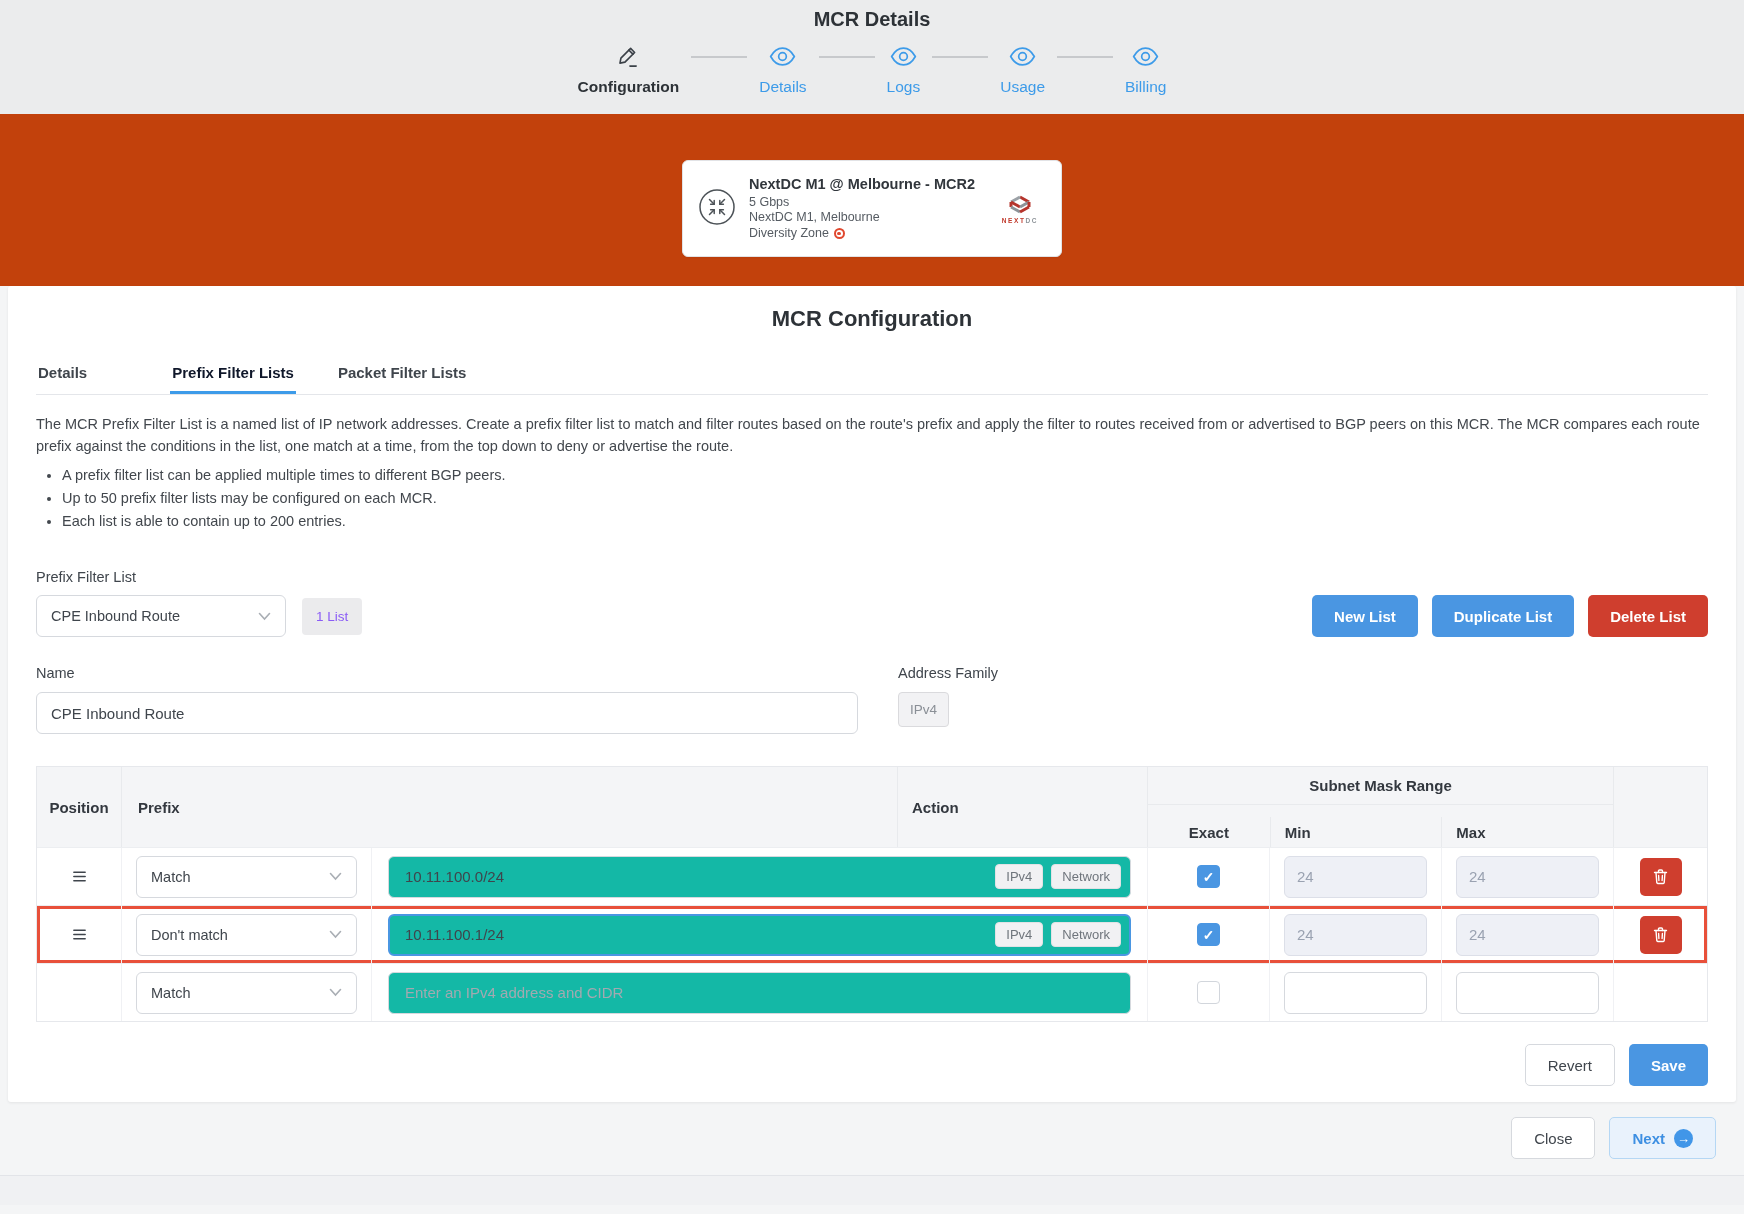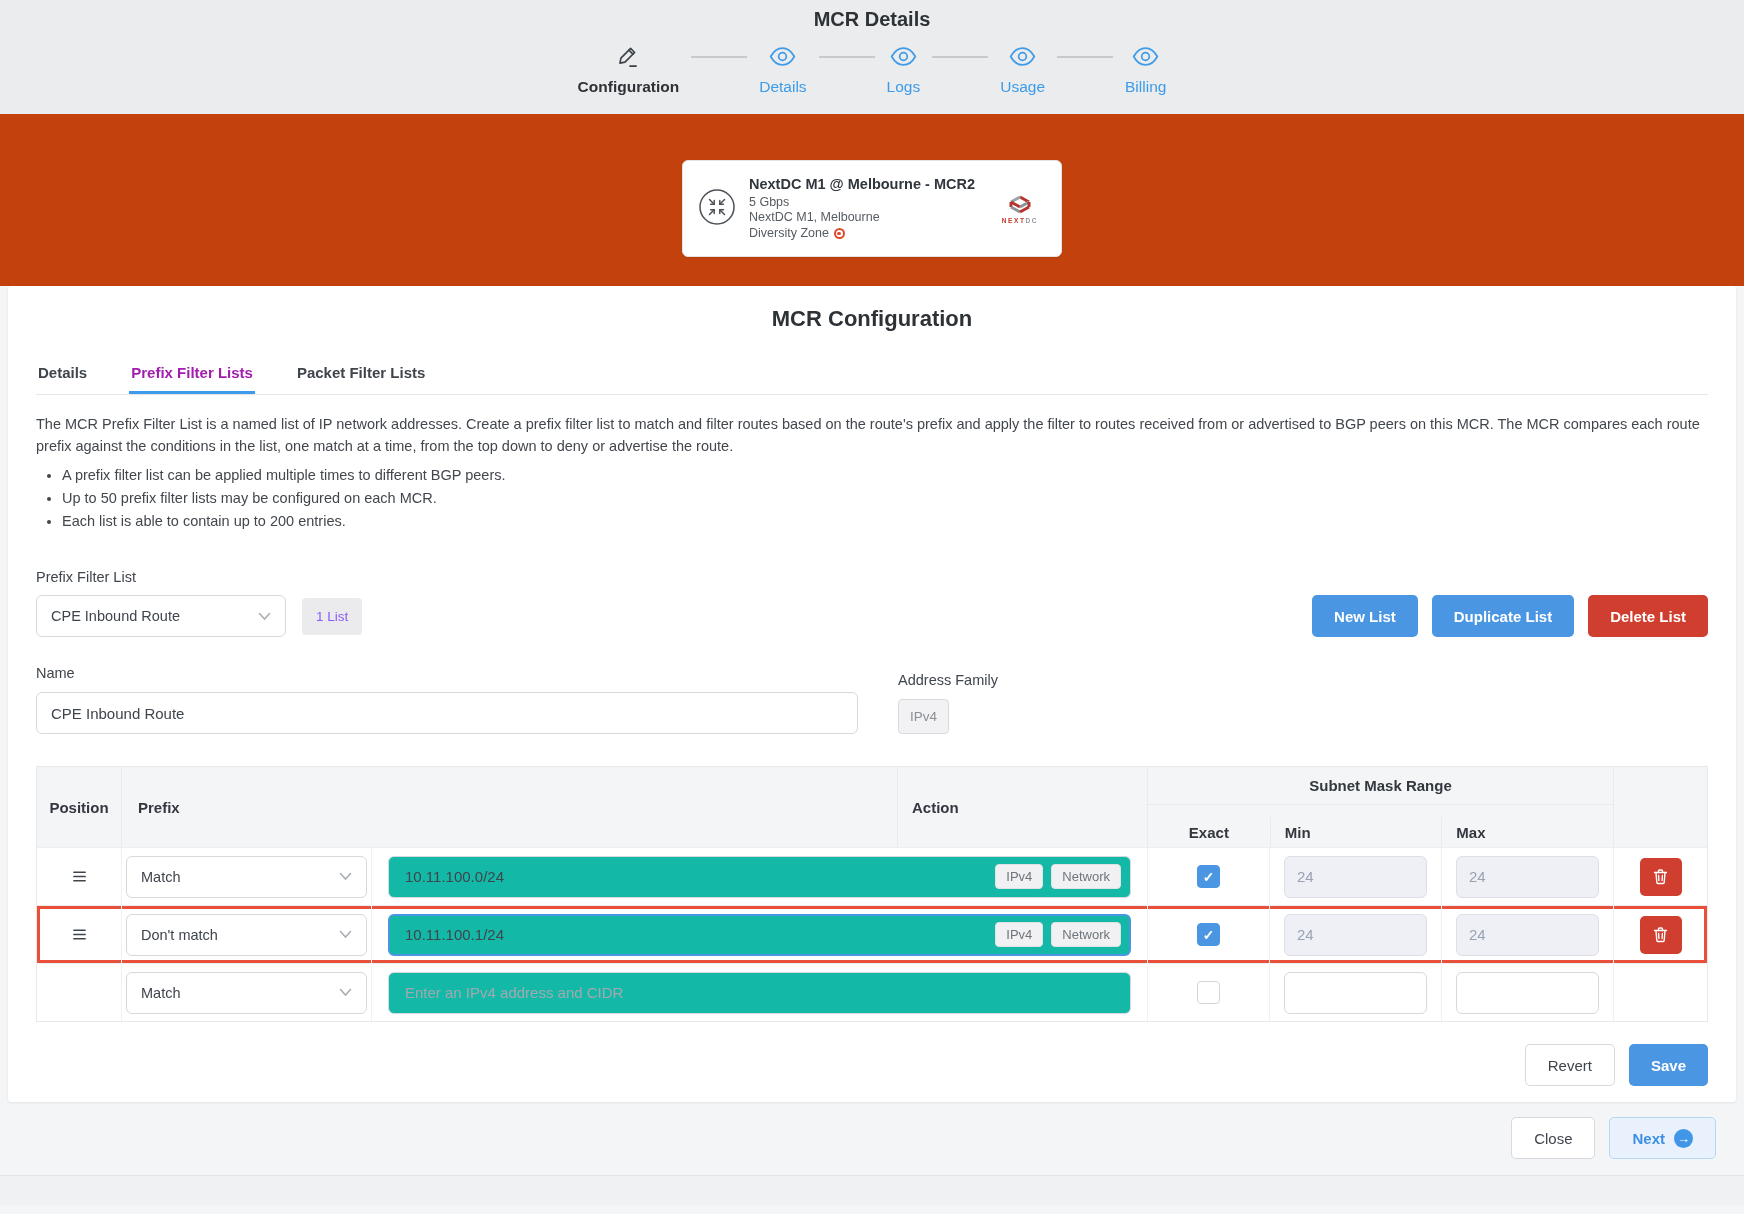--- a/index.html
+++ b/index.html
@@ -32,39 +32,39 @@
   .vendor-logo { width:52px; display:flex; flex-direction:column; align-items:center; flex:none; }
   .logo-text { font-size:6.5px; font-weight:bold; letter-spacing:1.6px; margin-top:1px; white-space:nowrap; }
   .logo-text .red { color:#c0392b; } .logo-text .gray { color:#8d9398; }
   
   .panel { background:#fff; margin:0 8px; border-radius:3px; box-shadow:0 1px 3px rgba(0,0,0,.07);
     padding:14px 28px 10px 28px; }
   .panel-title { text-align:center; font-size:22px; font-weight:bold; color:#2d3237; margin:6px 0 24px; }
   .tabs { display:flex; gap:40px; border-bottom:1px solid #e4e6ea; }
   .tab { padding:8px 2px 10px; font-size:15px; font-weight:bold; color:#3f454c; cursor:pointer;
     border-bottom:3px solid transparent; }
-  .tab.active { color:#a21caf; border-bottom-color:#3d9be9; }
+  .tab.active { color:#0f172a; border-bottom-color:#3d9be9;margin-left:41px; }
   .desc { margin-top:18px; font-size:14.5px; line-height:22px; color:#42474d; }
   ul.bullets { margin:10px 0 0 0; padding-left:26px; }
   ul.bullets li { font-size:14.5px; margin-bottom:7px; color:#42474d; }
   .section-label { margin-top:40px; font-size:14.5px; color:#3f454c; }
   .selector-row { display:flex; align-items:center; margin-top:10px; }
   .select { height:42px; border:1px solid #d6d9de; border-radius:6px; background:#fff;
     display:flex; align-items:center; justify-content:space-between; padding:0 14px; cursor:pointer; }
   .list-select { width:250px; }
   .count-pill { margin-left:16px; background:#ebebed; border-radius:4px; padding:11px 14px;
     font-size:13.5px; color:#8b5cf6; }
   .spacer { flex:1; }
   .btn { height:42px; border:none; border-radius:5px; font-size:15px; font-weight:bold;
     font-family:inherit; padding:0 22px; cursor:pointer; }
   .btn.blue { background:#4a96e2; color:#fff; }
   .btn.red  { background:#cf3e2e; color:#fff; }
   .btn.outline { background:#fff; border:1px solid #d6d9de; color:#3f454c; font-weight:normal; }
   .btn + .btn { margin-left:14px; }
-  .name-row { display:flex; margin-top:28px;align-items:flex-end; }
+  .name-row { display:flex; margin-top:28px; }
   .field-label { font-size:14.5px; margin-bottom:11px; display:block; }
   .name-input { width:822px; height:42px; border:1px solid #d6d9de; border-radius:6px;
     padding:0 14px; font-size:15px; font-family:inherit; color:#3f454c; outline:none; }
   .af-block { margin-left:40px; }
   .af-pill { display:inline-block; background:#f2f2f4; border:1px solid #dadadd; border-radius:4px;
     padding:9px 11px; font-size:13.5px; color:#8a8f96; }
   
   .ptable { margin-top:32px; border:1px solid #e6e8ec; }
   .thead { display:flex; background:#f4f5f7; height:80px; }
   .hcell { display:flex; align-items:center; font-weight:bold; font-size:15px; color:#33383f; border-left:1px solid #e8eaed; }
@@ -79,21 +79,21 @@
   .sub { display:flex; align-items:center; font-weight:bold; }
   .sub-exact { width:122px; justify-content:center; }
   .sub-min { width:172px; padding-left:14px; border-left:1px solid #e8eaed; }
   .sub-max { width:172px; padding-left:14px; border-left:1px solid #e8eaed; }
   .h-del { width:94px; }
   .trow { display:flex; align-items:stretch; height:58px; border-top:1px solid #eceef1; position:relative; background:#fff; }
   .trow.highlighted { box-shadow:inset 0 0 0 3px #e8503a; z-index:2; }
   .cell { display:flex; align-items:center; border-left:1px solid #f0f1f4; }
   .cell:first-child { border-left:none; }
   .c-pos { width:84px; justify-content:center; }
-  .c-action { width:250px; padding:0 4px; }
+  .c-action { width:250px; padding:0 14px; }
   .c-prefix { flex:1; padding:0 16px; }
   .c-exact { width:122px; justify-content:center; }
   .c-min, .c-max { width:172px; padding:0 14px; }
   .c-del { width:94px; justify-content:center; }
   .action-select { width:100%; }
   .sel-text { font-size:14.5px; color:#3f454c; }
   .prefix-box { width:100%; height:42px; border:1px solid #d6d9de; border-radius:6px;
     display:flex; align-items:center; padding:0 9px 0 14px; background:#14b8a6; }
   .prefix-box.focused { border:2px solid #4a96e2; padding:0 8px 0 13px; }
   .prefix-box input { border:none; outline:none; flex:1; min-width:0; font-size:15px;

